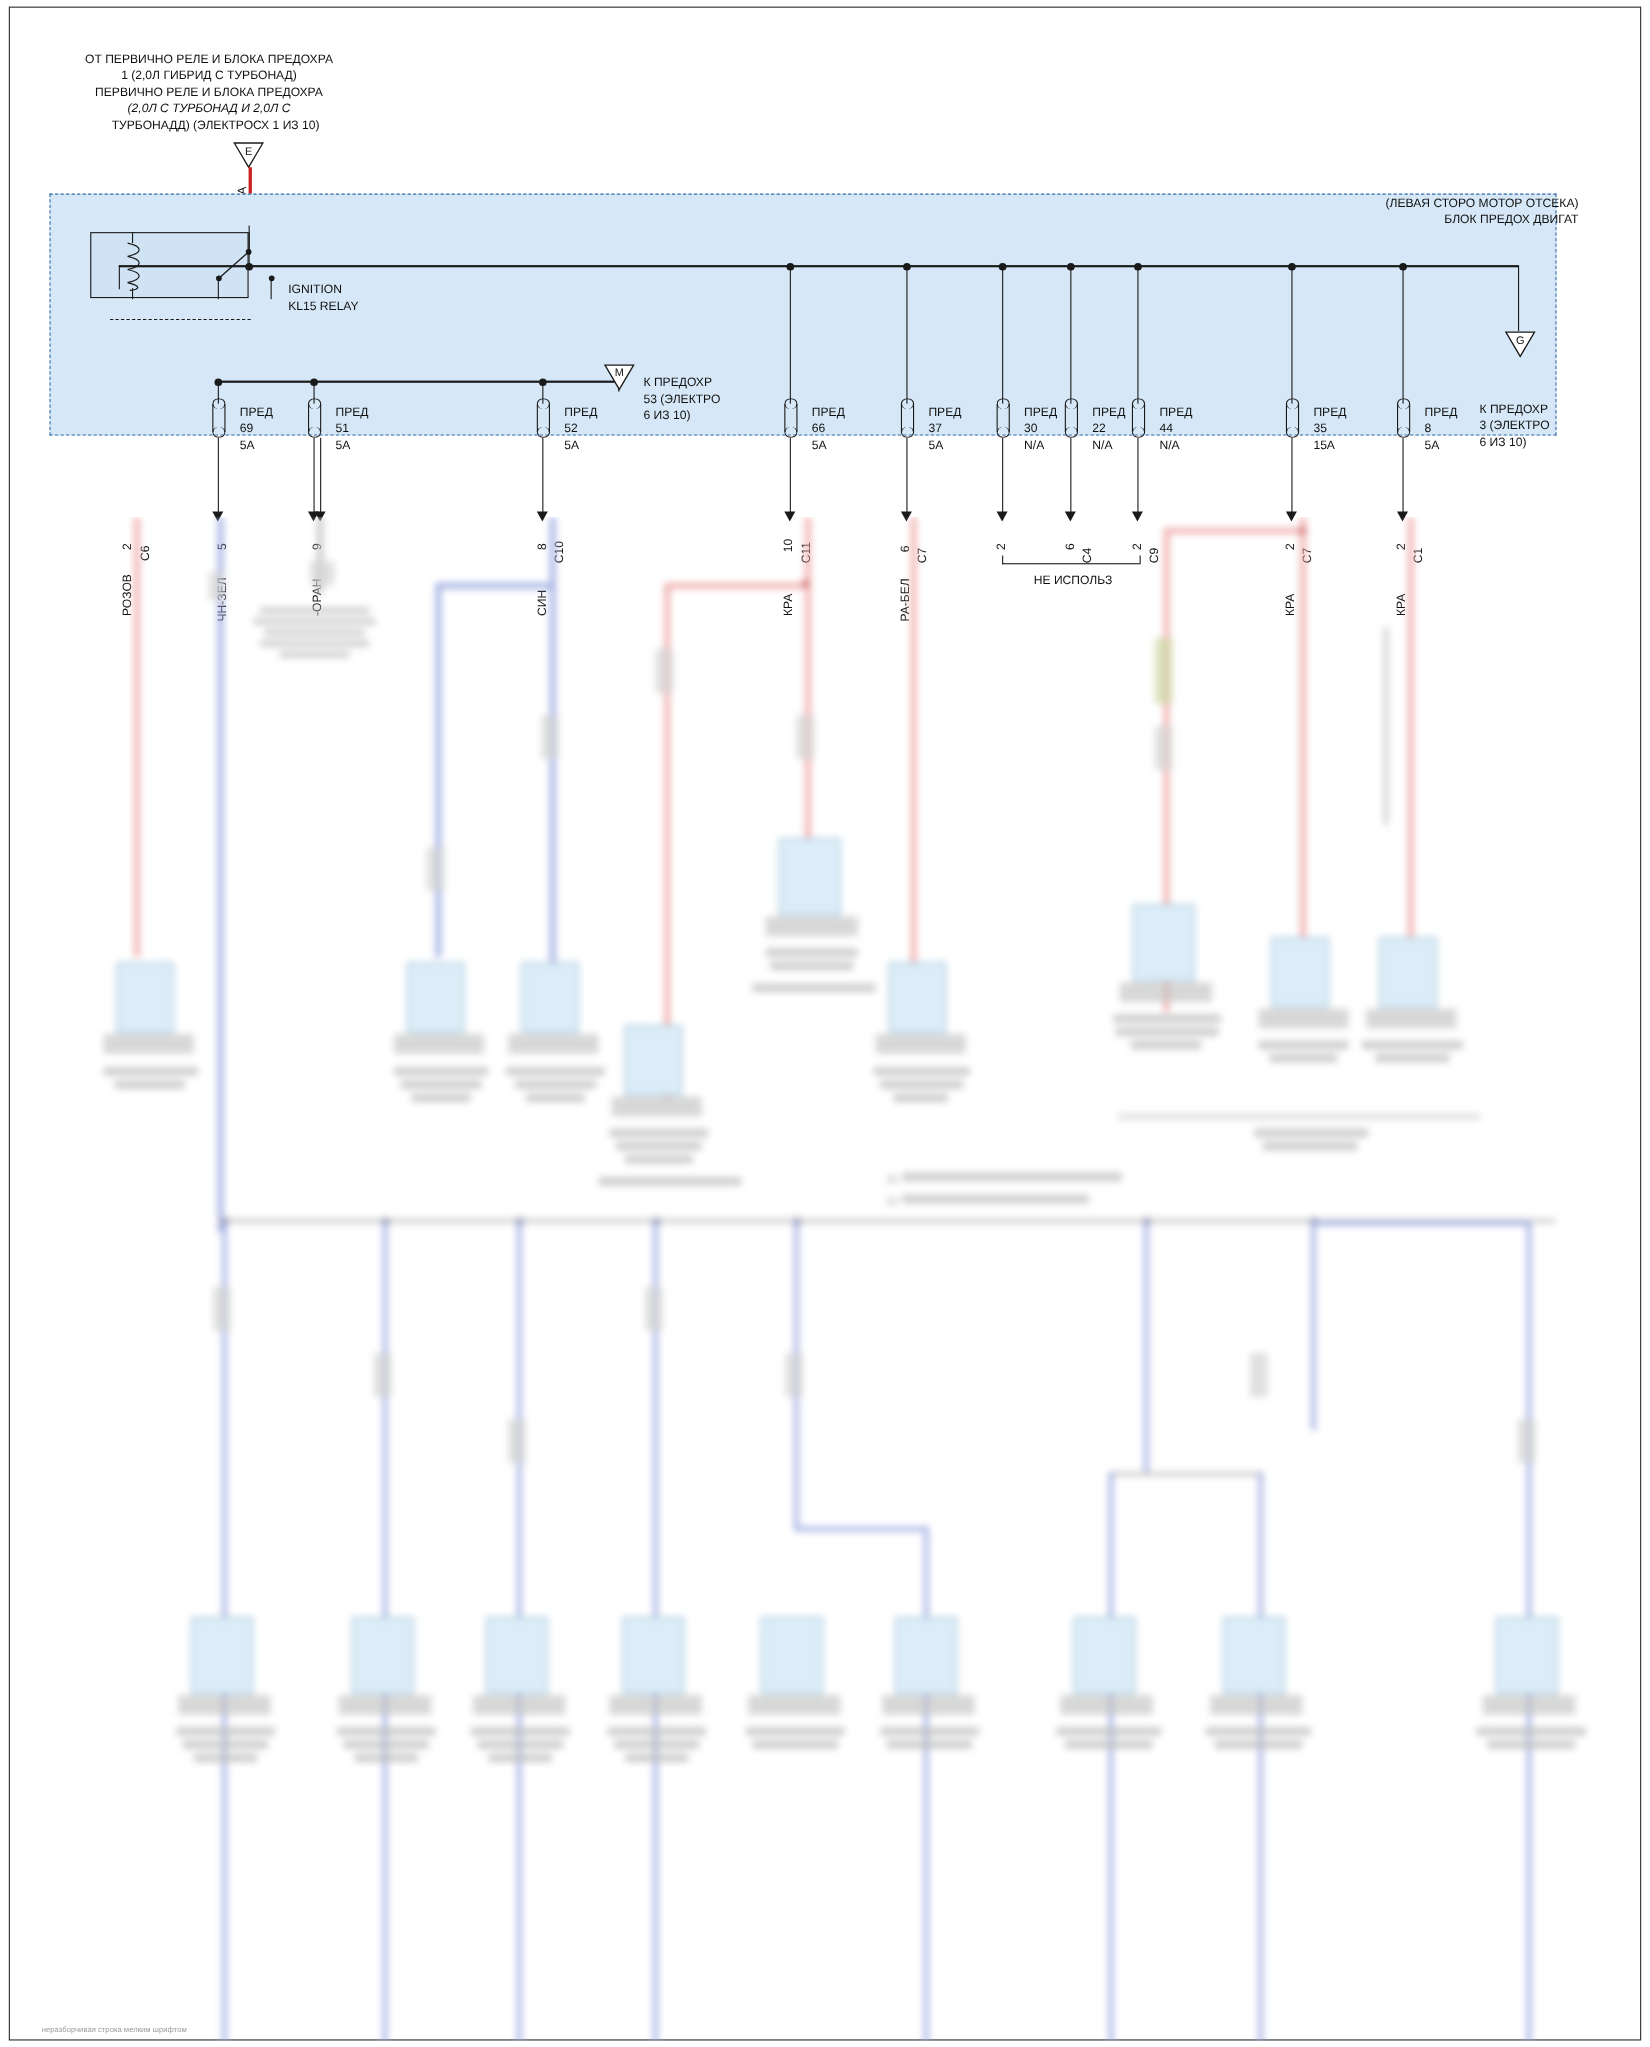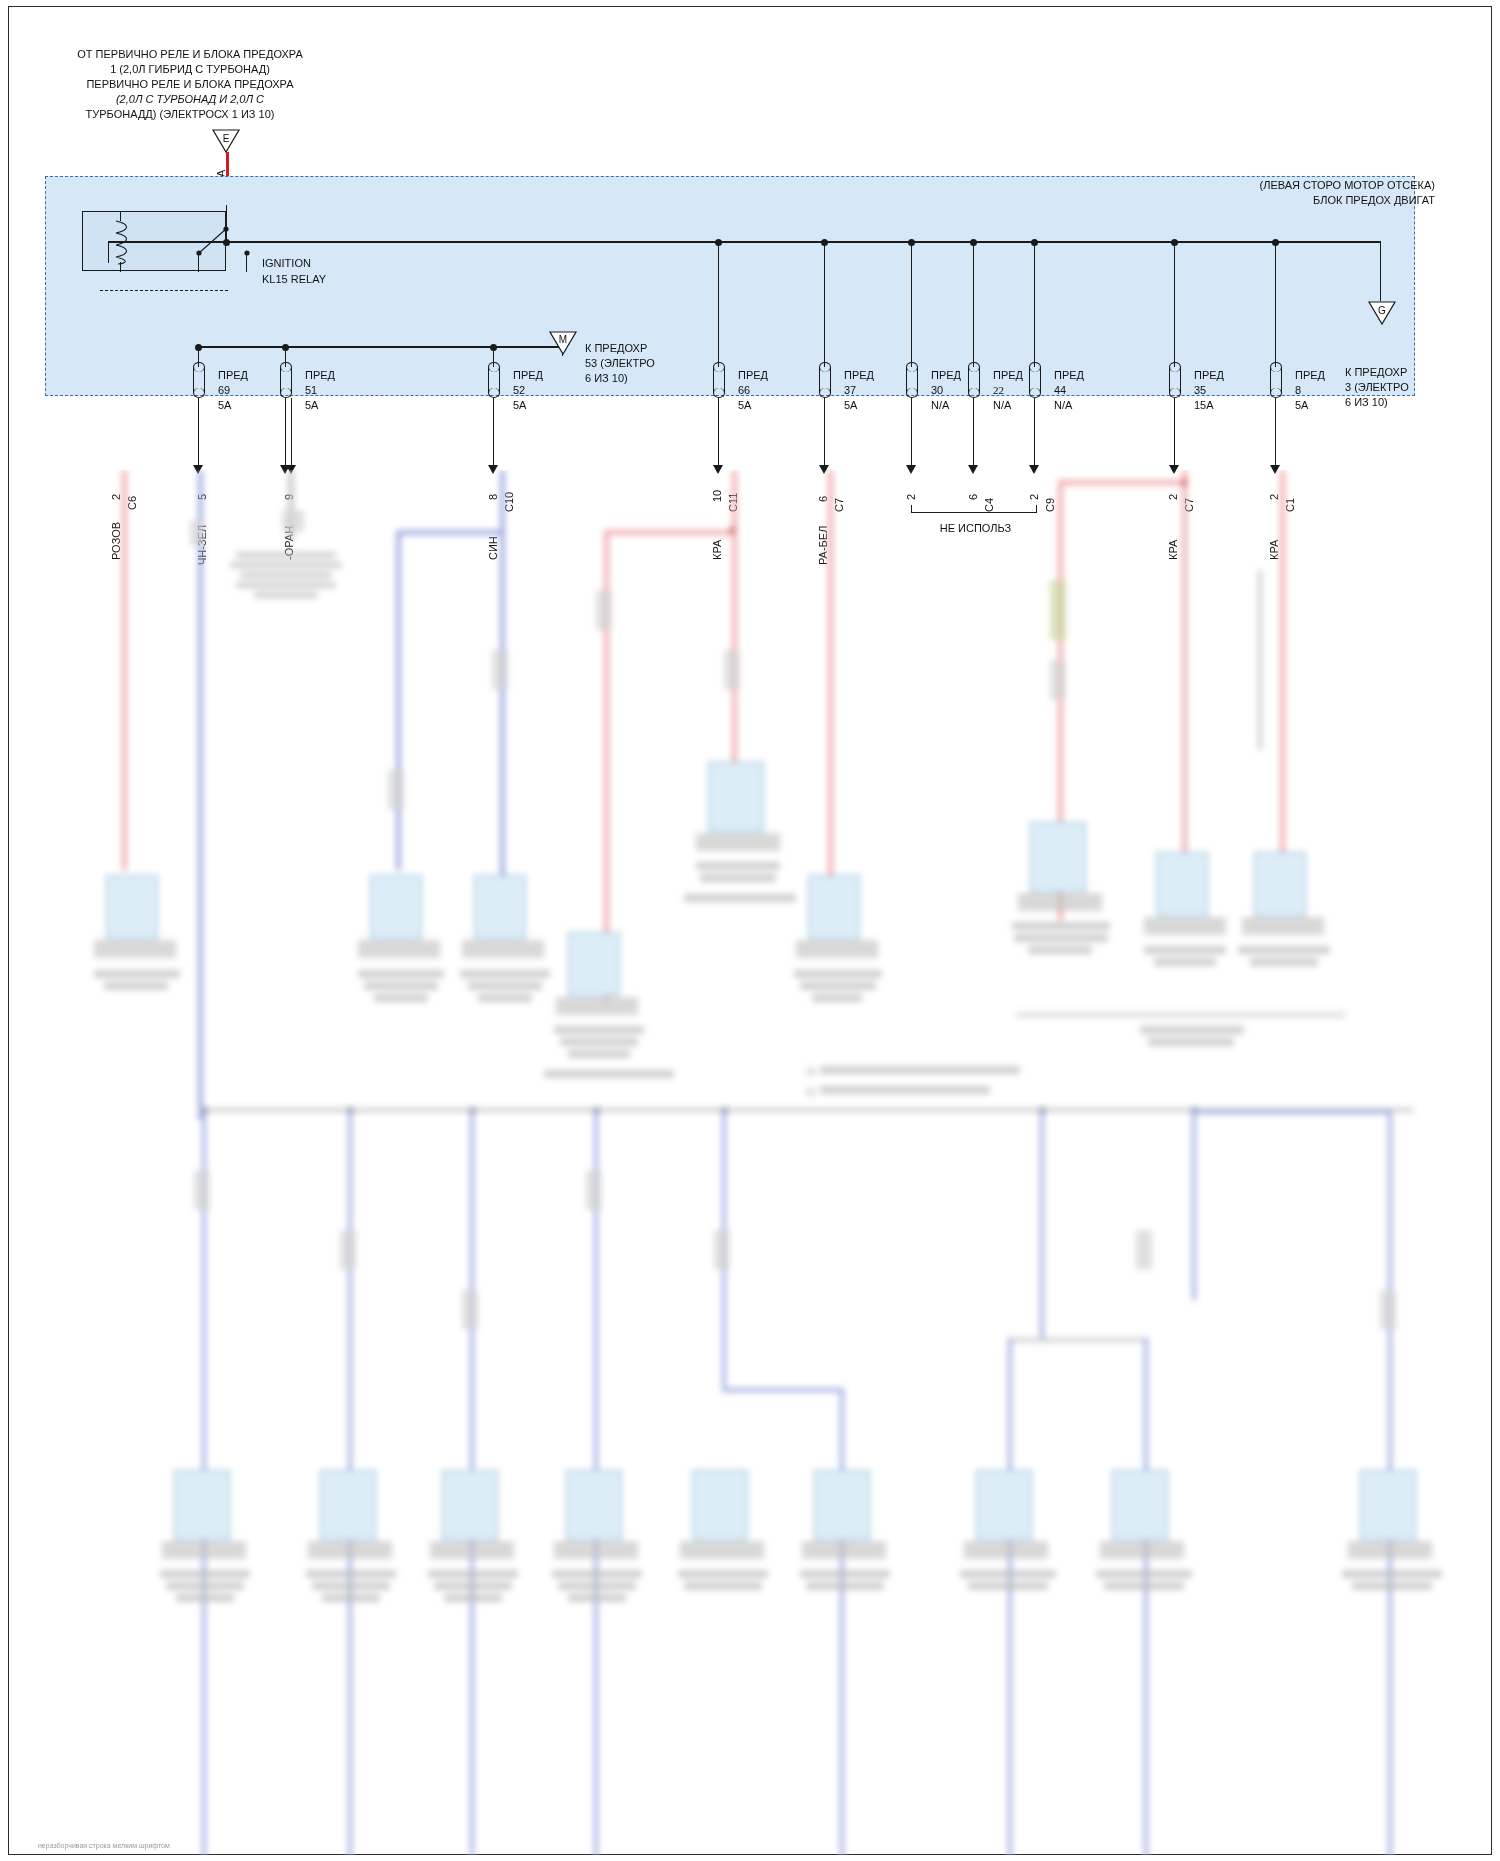--- a/index.html
+++ b/index.html
@@ -167,21 +167,21 @@
 </head>
 <body>
 
 <div id="page">
   <div id="frame"></div>
 
   <div class="txt c" style="left:30px; top:48px; width:320px;">ОТ ПЕРВИЧНО РЕЛЕ И БЛОКА ПРЕДОХРА</div>
   <div class="txt c" style="left:30px; top:63px; width:320px;">1 (2,0Л ГИБРИД С ТУРБОНАД)</div>
   <div class="txt c" style="left:30px; top:78px; width:320px;">ПЕРВИЧНО РЕЛЕ И БЛОКА ПРЕДОХРА</div>
   <div class="txt c" style="left:30px; top:93px; width:320px;font-style:italic;">(2,0Л С ТУРБОНАД И 2,0Л С</div>
-  <div class="txt c" style="left:20px; top:108px; width:320px;">ТУРБОНАДД) (ЭЛЕКТРОСХ 1 ИЗ 10)</div>
+  <div class="txt c" style="left:36px; top:108px; width:320px;">ТУРБОНАДД) (ЭЛЕКТРОСХ 1 ИЗ 10)</div>
 
   <div class="tri-wrap" style="left:211px; top:128px;">
     <svg width="30" height="26" viewBox="0 0 30 26">
         <polygon points="2,2 28,2 15,24" fill="#ffffff" stroke="#1a1a1a" stroke-width="1.2"></polygon>
       </svg>
   </div>
   <div class="txt c" style="left:211px; top:133px; width:30px; font-size:10px;">E</div>
 
   <div class="line vl wire-red" style="left:226px; top:152px; width:3px; height:56px;"></div>
   <div class="vtxt" style="left:215px; top:190px;">КРА</div>
@@ -334,21 +334,21 @@
     <div class="txt" style="left:931px; top:399px;">N/A</div>
     <div class="vtxt" style="left:905px; top:500px;">2</div>
   </div>
 
   <div>
     <div class="line vl" style="left:973px; top:242px; height:125px;"></div>
     <div class="fuse-sym" style="left:968px; top:367px;"></div>
     <div class="line vl" style="left:973px; top:398px; height:74px;"></div>
     <div class="arrow-down" style="left:973px; top:465px;"></div>
     <div class="txt" style="left:993px; top:369px;">ПРЕД</div>
-    <div class="txt" style="left:993px; top:384px;font-family:Liberation Serif, serif;">22</div>
+    <div class="txt" style="left:993px; top:384px;">22</div>
     <div class="txt" style="left:993px; top:399px;">N/A</div>
     <div class="vtxt" style="left:967px; top:500px;">6</div>
     <div class="vtxt" style="left:983px; top:512px;">C4</div>
   </div>
 
   <div>
     <div class="line vl" style="left:1034px; top:242px; height:125px;"></div>
     <div class="fuse-sym" style="left:1029px; top:367px;"></div>
     <div class="line vl" style="left:1034px; top:398px; height:74px;"></div>
     <div class="arrow-down" style="left:1034px; top:465px;"></div>

